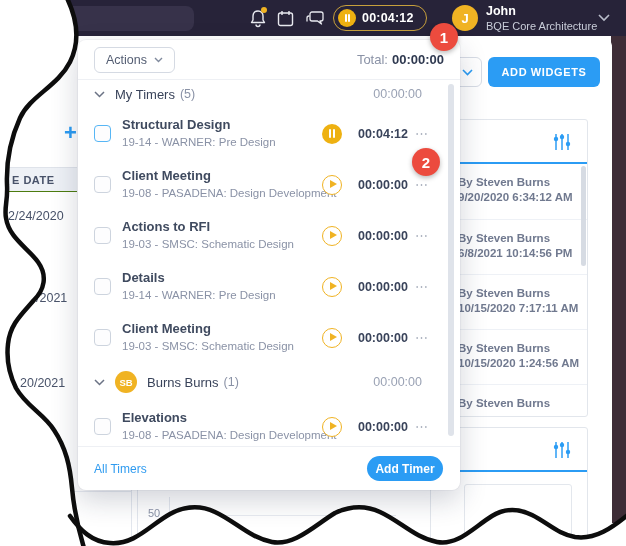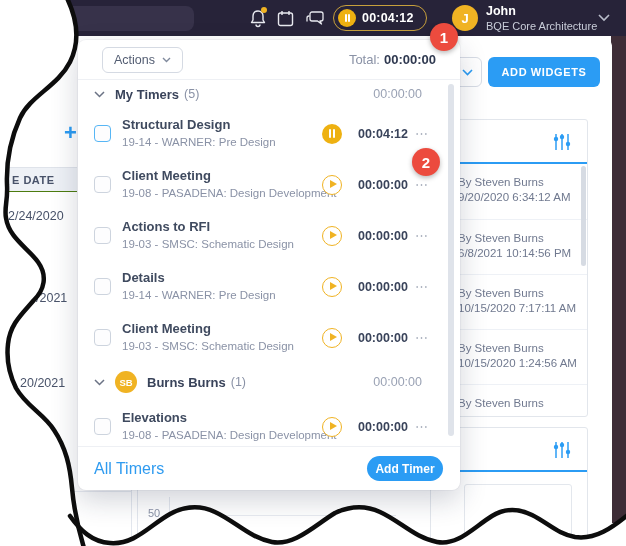--- a/index.html
+++ b/index.html
@@ -25,62 +25,62 @@
   .tb-user .org { color:#c9cdd9; font-size:11px; margin-top:3px; }
 
   
   .hline { position:absolute; height:1px; background:#e8ebf1; }
   .vline { position:absolute; width:1px; background:#e3e7ee; }
   .plus-glyph { position:absolute; left:64px; top:120px; color:#2b9cf4; font-size:22px; font-weight:bold; z-index:3; }
   .tbl-header { position:absolute; left:0; top:167px; width:77px; height:25px; background:#eef1f6; border-top:1px solid #dfe3ea; border-bottom:1px solid #4d7c0f; color:#49536a; font-size:11px; font-weight:bold; letter-spacing:.5px; display:flex; align-items:center; padding-left:12px; z-index:3; }
   .tbl-date { position:absolute; color:#49536a; font-size:12.5px; z-index:3; }
   .bg-select { position:absolute; left:436px; top:57px; width:46px; height:30px; background:#fff; border:1px solid #d7dce5; border-radius:6px; display:flex; align-items:center; justify-content:flex-end; padding-right:8px; z-index:3; }
   .add-widgets { position:absolute; left:488px; top:57px; width:112px; height:30px; background:#2b9cf4; border:none; border-radius:6px; color:#fff; font-family:"Liberation Sans",sans-serif; font-size:11px; font-weight:bold; letter-spacing:.6px; z-index:3; }
-  .activity-card { position:absolute; left:430px; top:119px; width:158px; height:298px; background:#fff; border:1px solid #e2e6ec; border-radius:3px; z-index:3; overflow:hidden; }
+  .activity-card { position:absolute; left:430px; top:119px; width:158px; height:298px; background:#fff; border:1px solid #e2e6ec; border-radius:3px; z-index:3; overflow:hidden;font-weight:bold; }
   .card-head { position:relative; height:44px; border-bottom:2px solid #2b9cf4; }
   .card-head .sliders { position:absolute; right:15px; top:12px; }
   .activity-list { }
   .activity-entry { height:55px; padding:11px 0 0 27px; border-top:1px solid #eef1f6; }
   .activity-entry:first-child { border-top:none; }
   .activity-entry .by, .activity-entry .at { color:#70798f; font-size:11.5px; line-height:15px; white-space:nowrap; }
   .card-scroll { position:absolute; right:2px; top:47px; width:5px; height:100px; background:#d6dbe3; border-radius:3px; }
   .bottom-card { position:absolute; left:430px; top:427px; width:158px; height:119px; background:#fff; border:1px solid #e2e6ec; border-radius:3px; z-index:3; }
   .inner-box { position:absolute; left:464px; top:484px; width:108px; height:62px; background:#fff; border:1px solid #e3e7ed; border-radius:3px; z-index:3; }
   .chart-tick { position:absolute; left:148px; top:507px; color:#8b93a7; font-size:11px; z-index:3; }
 
   
   .panel { position:absolute; left:78px; top:40px; width:382px; height:450px; background:#fff; border-radius:8px; box-shadow:0 10px 28px rgba(25,35,65,.20), 0 0 0 1px rgba(25,35,65,.04); z-index:20; }
-  .panel-header { position:relative; height:40px; border-bottom:1px solid #eef0f4; display:flex; align-items:center; padding:0 24px; }
+  .panel-header { position:relative; height:40px; border-bottom:1px solid #eef0f4; display:flex; align-items:center; padding:0 16px; }
   .actions-btn { display:flex; align-items:center; gap:7px; height:26px; padding:0 11px; background:#fff; border:1px solid #d5dae3; border-radius:6px; color:#535d72; font-family:"Liberation Sans",sans-serif; font-size:12.5px; }
   .total-wrap { margin-left:auto; font-size:13px; }
   .total-label { color:#8a92a6; }
   .total-value { color:#2f3950; font-weight:bold; margin-left:4px; }
   .panel-list { height:366px; overflow:hidden; }
   .section-row { display:flex; align-items:center; padding:0 16px; height:28px; }
   .section-row.second { height:38px; }
-  .sec-title { color:#39435a; font-size:13px; font-weight:bold; margin-left:10px; }
+  .sec-title { color:#39435a; font-size:13px; font-weight:normal; margin-left:10px; }
   .sec-count { color:#8a92a6; font-size:12.5px; margin-left:5px; }
   .sec-total { margin-left:auto; margin-right:22px; color:#9aa2b4; font-size:12.5px; }
   .sec-avatar { width:22px; height:22px; border-radius:50%; background:#f0b323; color:#fff; font-size:9.5px; font-weight:bold; display:flex; align-items:center; justify-content:center; margin-left:10px; }
   .timer-row { display:flex; align-items:center; padding:0 30px 0 16px; height:51px; }
   .checkbox { width:17px; height:17px; border:1.5px solid #cdd4de; border-radius:4px; background:#fdfdfe; flex:0 0 auto; }
   .checkbox.active { border-color:#57b6f5; }
   .row-text { flex:1; margin-left:11px; min-width:0; }
   .row-title { color:#3f4a5f; font-size:13px; font-weight:bold; line-height:16px; }
   .row-sub { color:#8a92a6; font-size:11.5px; line-height:15px; margin-top:2px; white-space:nowrap; }
   .state-icon { flex:0 0 auto; }
   .play-circle { display:block; width:20px; height:20px; border-radius:50%; border:1.5px solid #f0b323; background:#fff; position:relative; }
   .play-circle::after { content:""; position:absolute; left:7px; top:4.5px; border-left:7px solid #f0b323; border-top:4px solid transparent; border-bottom:4px solid transparent; }
   .pause-circle.row { width:20px; height:20px; }
   .pause-circle.row::before { left:7px; top:5.5px; height:9px; } .pause-circle.row::after { left:11px; top:5.5px; height:9px; }
   .row-time { width:58px; text-align:right; margin:0 6px 0 8px; color:#39435a; font-size:12.5px; font-weight:bold; }
   .dots { width:16px; text-align:center; color:#98a0b0; font-size:13px; letter-spacing:1px; cursor:pointer; }
   .panel-scroll { position:absolute; right:6px; top:44px; width:6px; height:352px; background:#dfe3ea; border-radius:3px; }
   .panel-footer { position:absolute; left:0; bottom:0; width:100%; height:44px; border-top:1px solid #eef0f4; display:flex; align-items:center; padding:0 17px 0 16px; }
-  .all-timers { color:#2f9bf0; font-size:16px; cursor:pointer; }
+  .all-timers { color:#2f9bf0; font-size:12px; cursor:pointer; }
   .add-timer { margin-left:auto; width:76px; height:25px; background:#2b9cf4; border:none; border-radius:13px; color:#fff; font-family:"Liberation Sans",sans-serif; font-size:12px; font-weight:bold; }
 
   
   .badge { position:absolute; width:28px; height:28px; border-radius:50%; background:#ec4b3e; color:#fff; font-size:15px; font-weight:bold; display:flex; align-items:center; justify-content:center; box-shadow:0 2px 5px rgba(0,0,0,.28); z-index:40; }
   .badge1 { left:430px; top:23px; }
   .badge2 { left:412px; top:148px; }
 
   
   .torn { position:absolute; left:0; top:0; z-index:50; pointer-events:none; }
 </style>

